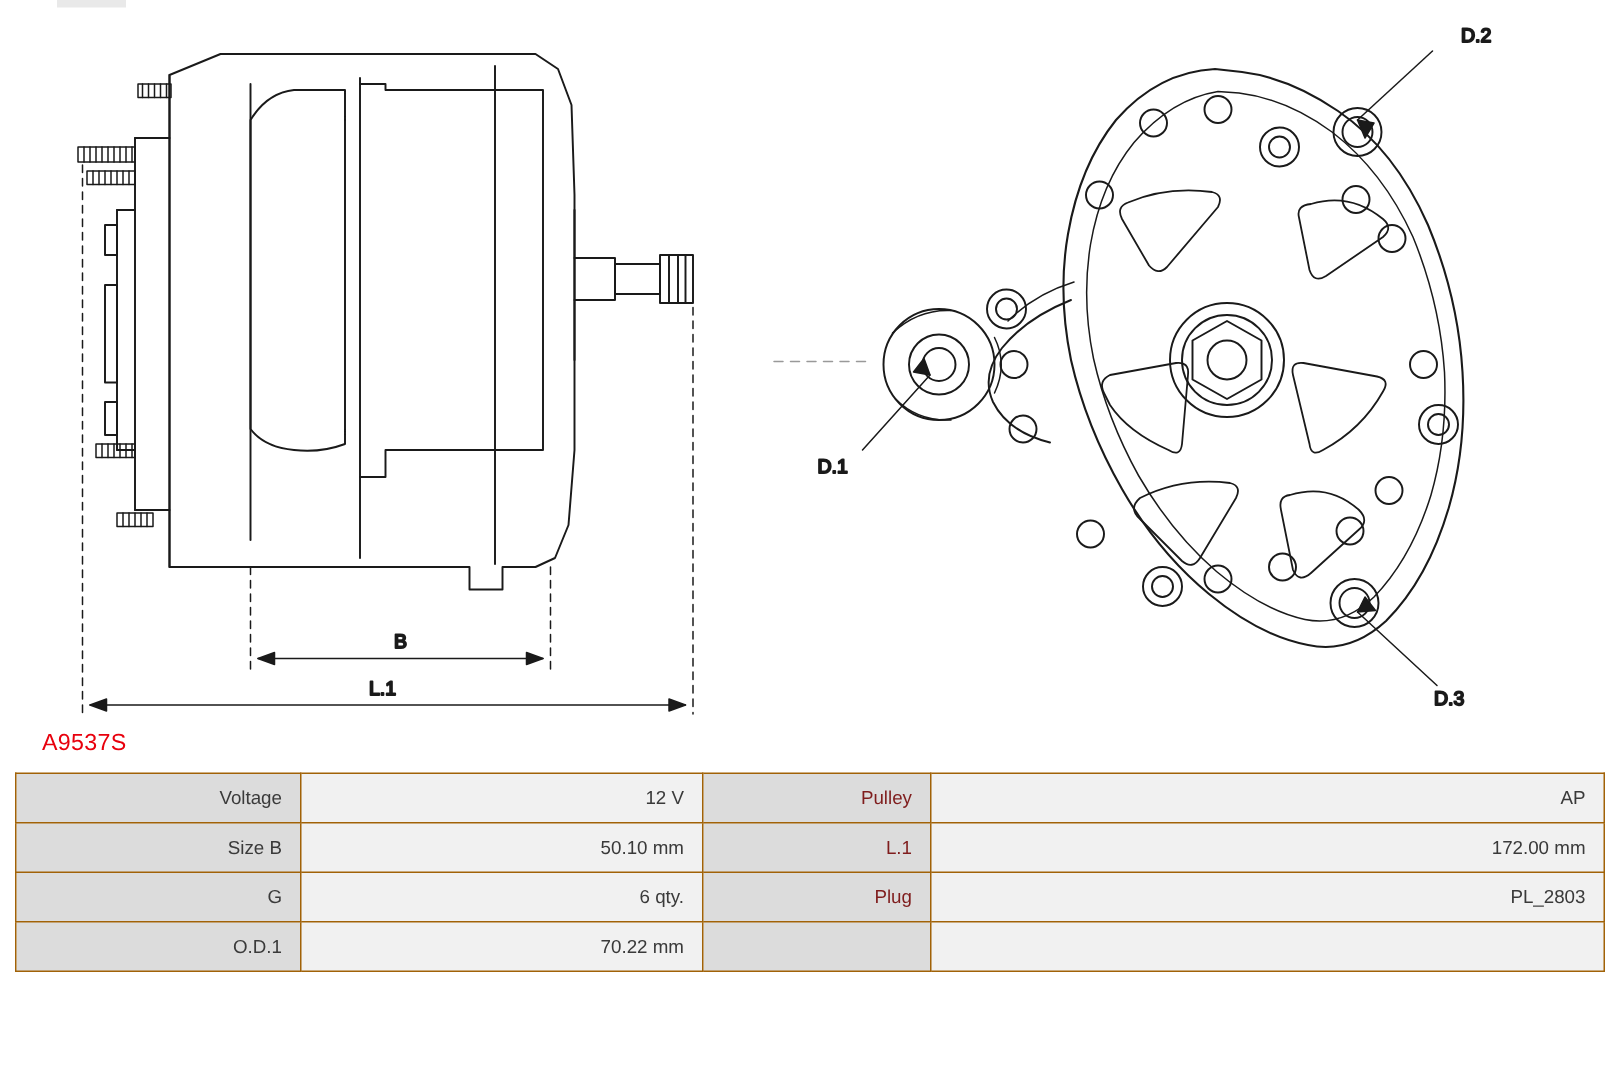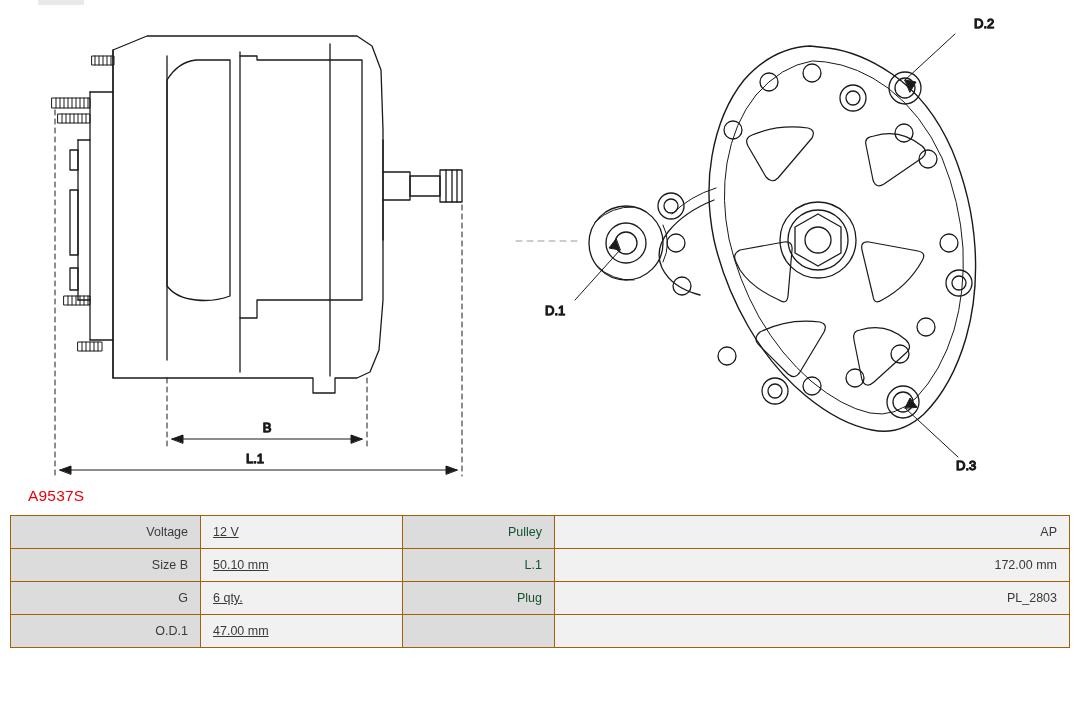--- a/index.html
+++ b/index.html
@@ -43,29 +43,28 @@
     vertical-align: middle;
   }
   td.lbl {
     background: #dcdcdc;
     text-align: right;
     color: #3a3a3a;
     width: 190px;
   }
   td.val {
     background: #f1f1f1;
-    text-align: left;
+    text-align: right;
     color: #3a3a3a;
-    width: 202px;
-    text-decoration: underline;
+    width: 268px;
   }
   td.lbl2 {
     background: #dcdcdc;
     text-align: right;
-    color: #14532d;
+    color: #7f1d1d;
     width: 152px;
   }
   td.val2 {
     background: #f1f1f1;
     text-align: right;
     color: #3a3a3a;
     margin-top: 40px;
   }
   td.empty-lbl { background: #dcdcdc; }
   td.empty-val { background: #f1f1f1; }
@@ -243,20 +242,20 @@
         <td class="val2">172.00 mm</td>
       </tr>
       <tr>
         <td class="lbl">G</td>
         <td class="val">6 qty.</td>
         <td class="lbl2">Plug</td>
         <td class="val2">PL_2803</td>
       </tr>
       <tr>
         <td class="lbl">O.D.1</td>
-        <td class="val">47.00 mm</td>
+        <td class="val">70.22 mm</td>
         <td class="empty-lbl"></td>
         <td class="empty-val"></td>
       </tr>
     </tbody>
   </table>
 
 </div>
 
 </body></html>

